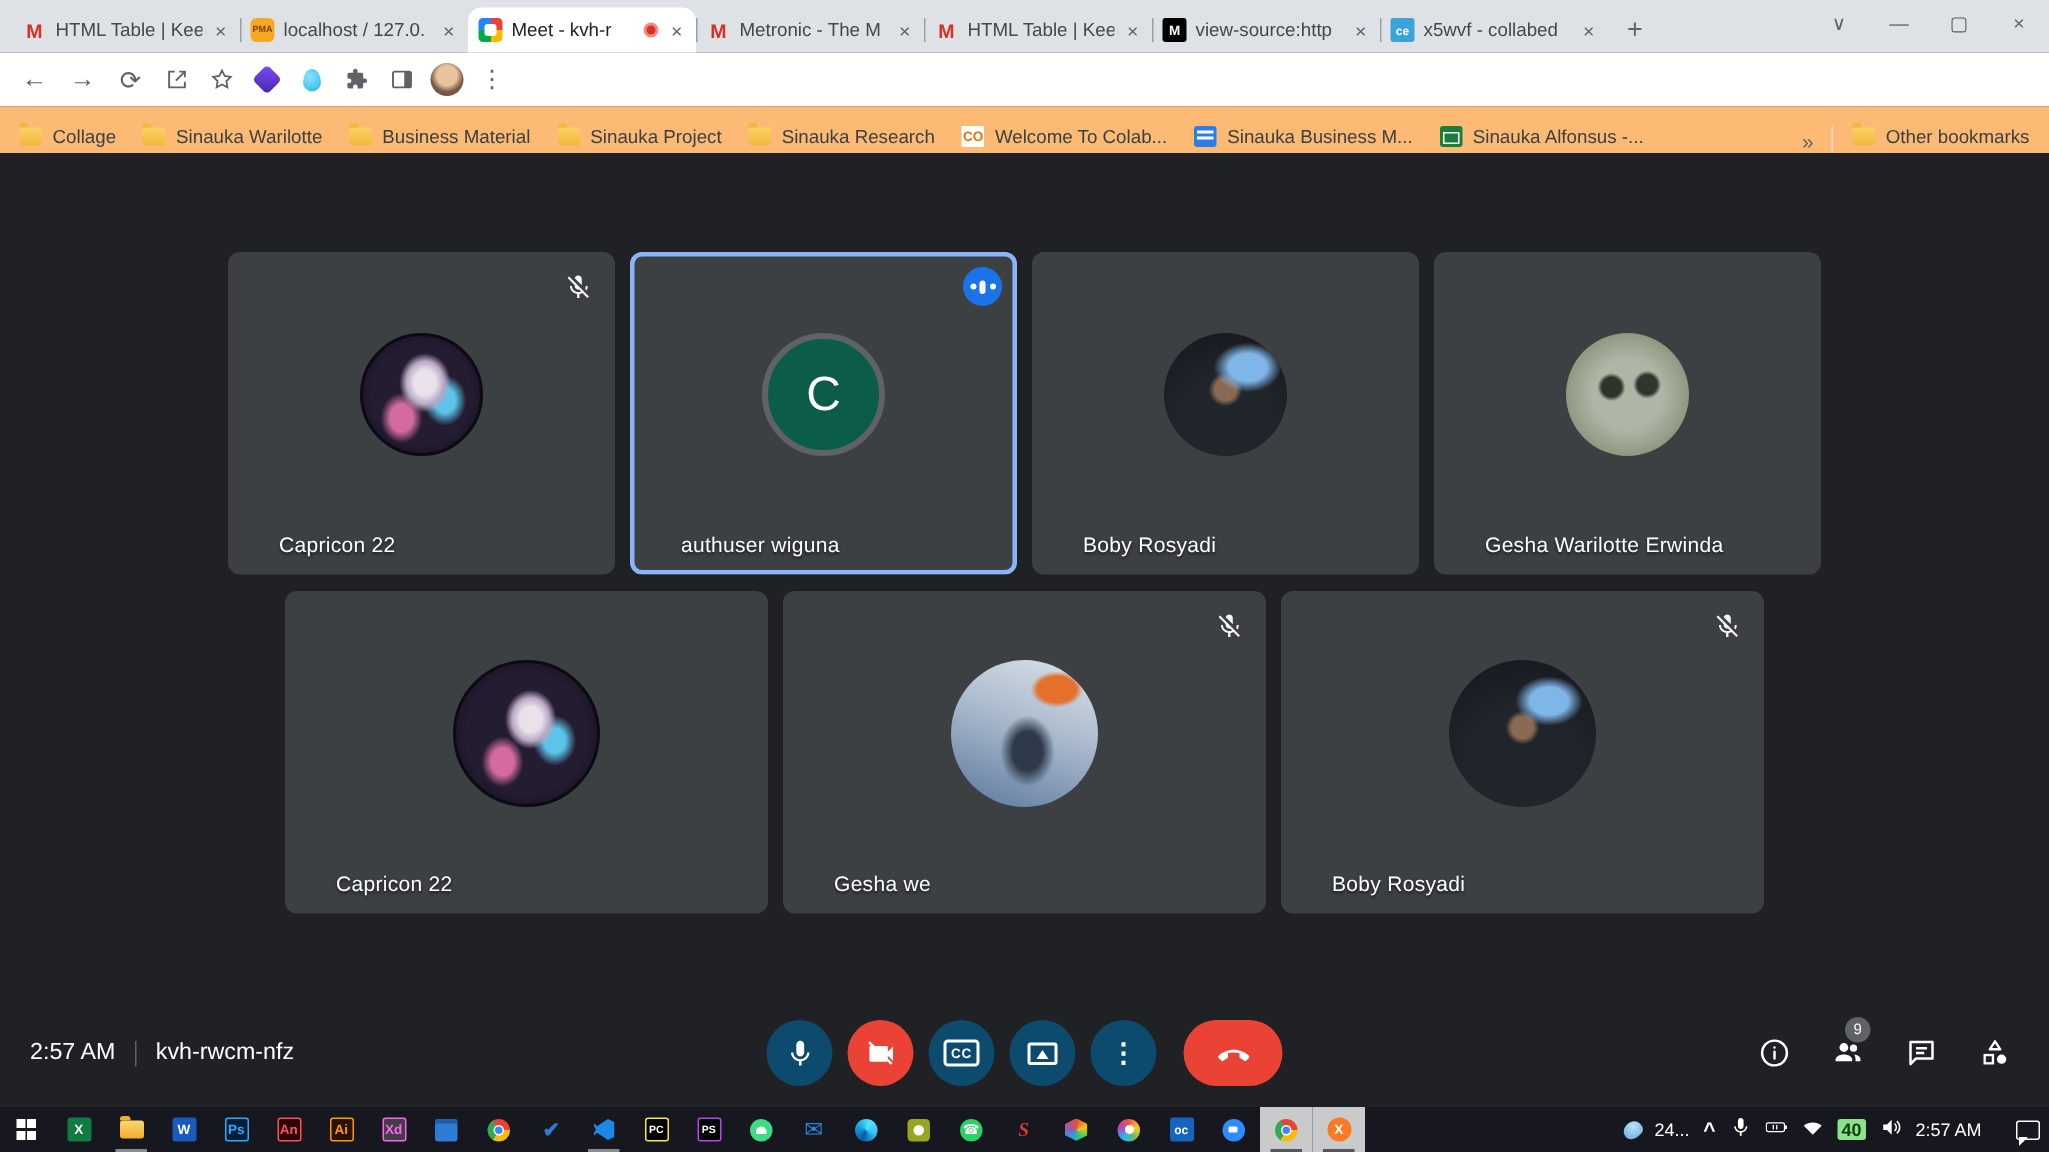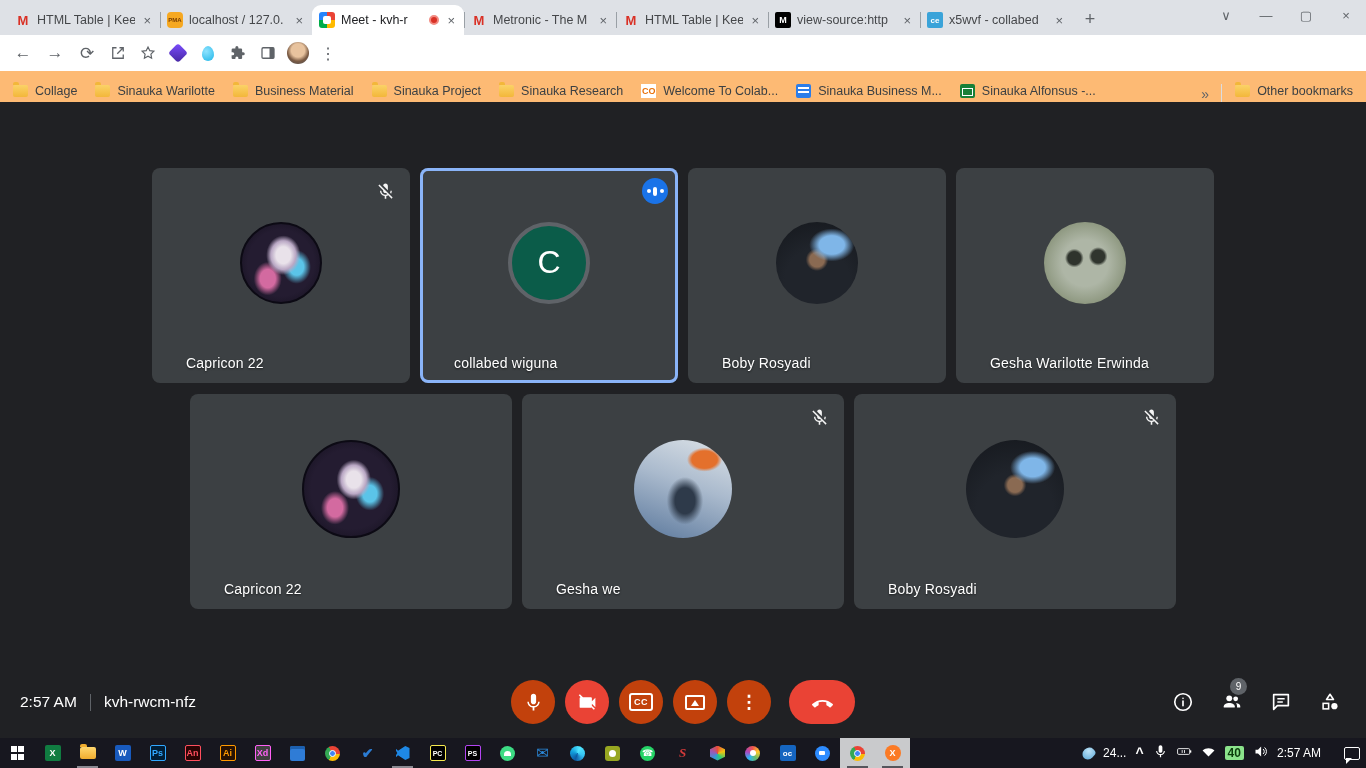--- a/index.html
+++ b/index.html
@@ -123,21 +123,21 @@
     radial-gradient(130px 45px at 62% 102%, #52565a 0 50%, rgba(0,0,0,0) 78%),
     linear-gradient(180deg, #caced1 0%, #b8bcbf 60%, #aab0b3 100%); }
 
   
   #meetbar { position:absolute; left:0; right:0; bottom:0; height:72px; }
   #mb-left { position:absolute; left:20px; top:50%; transform:translateY(-50%); display:flex;
     align-items:center; gap:13px; color:#fff; font-size:15.5px; font-weight:500; }
   #mb-left .div { width:1px; height:17px; background:#5f6368; }
   #mb-center { position:absolute; left:50%; top:50%; transform:translate(-50%,-50%); display:flex;
     align-items:center; gap:10px; }
-  .ctl { width:44px; height:44px; border-radius:50%; background:#c2410c; display:flex;
+  .ctl { width:44px; height:44px; border-radius:50%; background:#0c4a6e; display:flex;
     align-items:center; justify-content:center; }
   .ctl svg { width:21px; height:21px; }
   .ctl.red { background:#ea4335; }
   .ctl.pill { width:66px; border-radius:22px; margin-left:8px; }
   .cc-glyph { border:2px solid #fff; border-radius:3px; color:#fff; font-size:9px; font-weight:700;
     padding:2px 3px; letter-spacing:.5px; }
   .present-glyph { width:20px; height:15px; border:2px solid #fff; border-radius:2px; display:flex;
     align-items:center; justify-content:center; }
   .present-glyph::before { content:""; width:0; height:0; border:4px solid rgba(0,0,0,0);
     border-bottom:6px solid #fff; margin-top:-3px; }
@@ -366,21 +366,21 @@
           </div>
           <div class="tile speaking">
             <div class="avatar av-letter">
               <span>C</span>
             </div>
             <span class="speakind">
               <i></i>
               <i></i>
               <i></i>
             </span>
-            <span class="pname">collabed wiguna</span>
+            <span class="pname">authuser wiguna</span>
           </div>
           <div class="tile">
             <div class="avatar av-boby"></div>
             <span class="pname">Boby Rosyadi</span>
           </div>
           <div class="tile">
             <div class="avatar av-gesha-two"></div>
             <span class="pname">Gesha Warilotte Erwinda</span>
           </div>
         </div>

